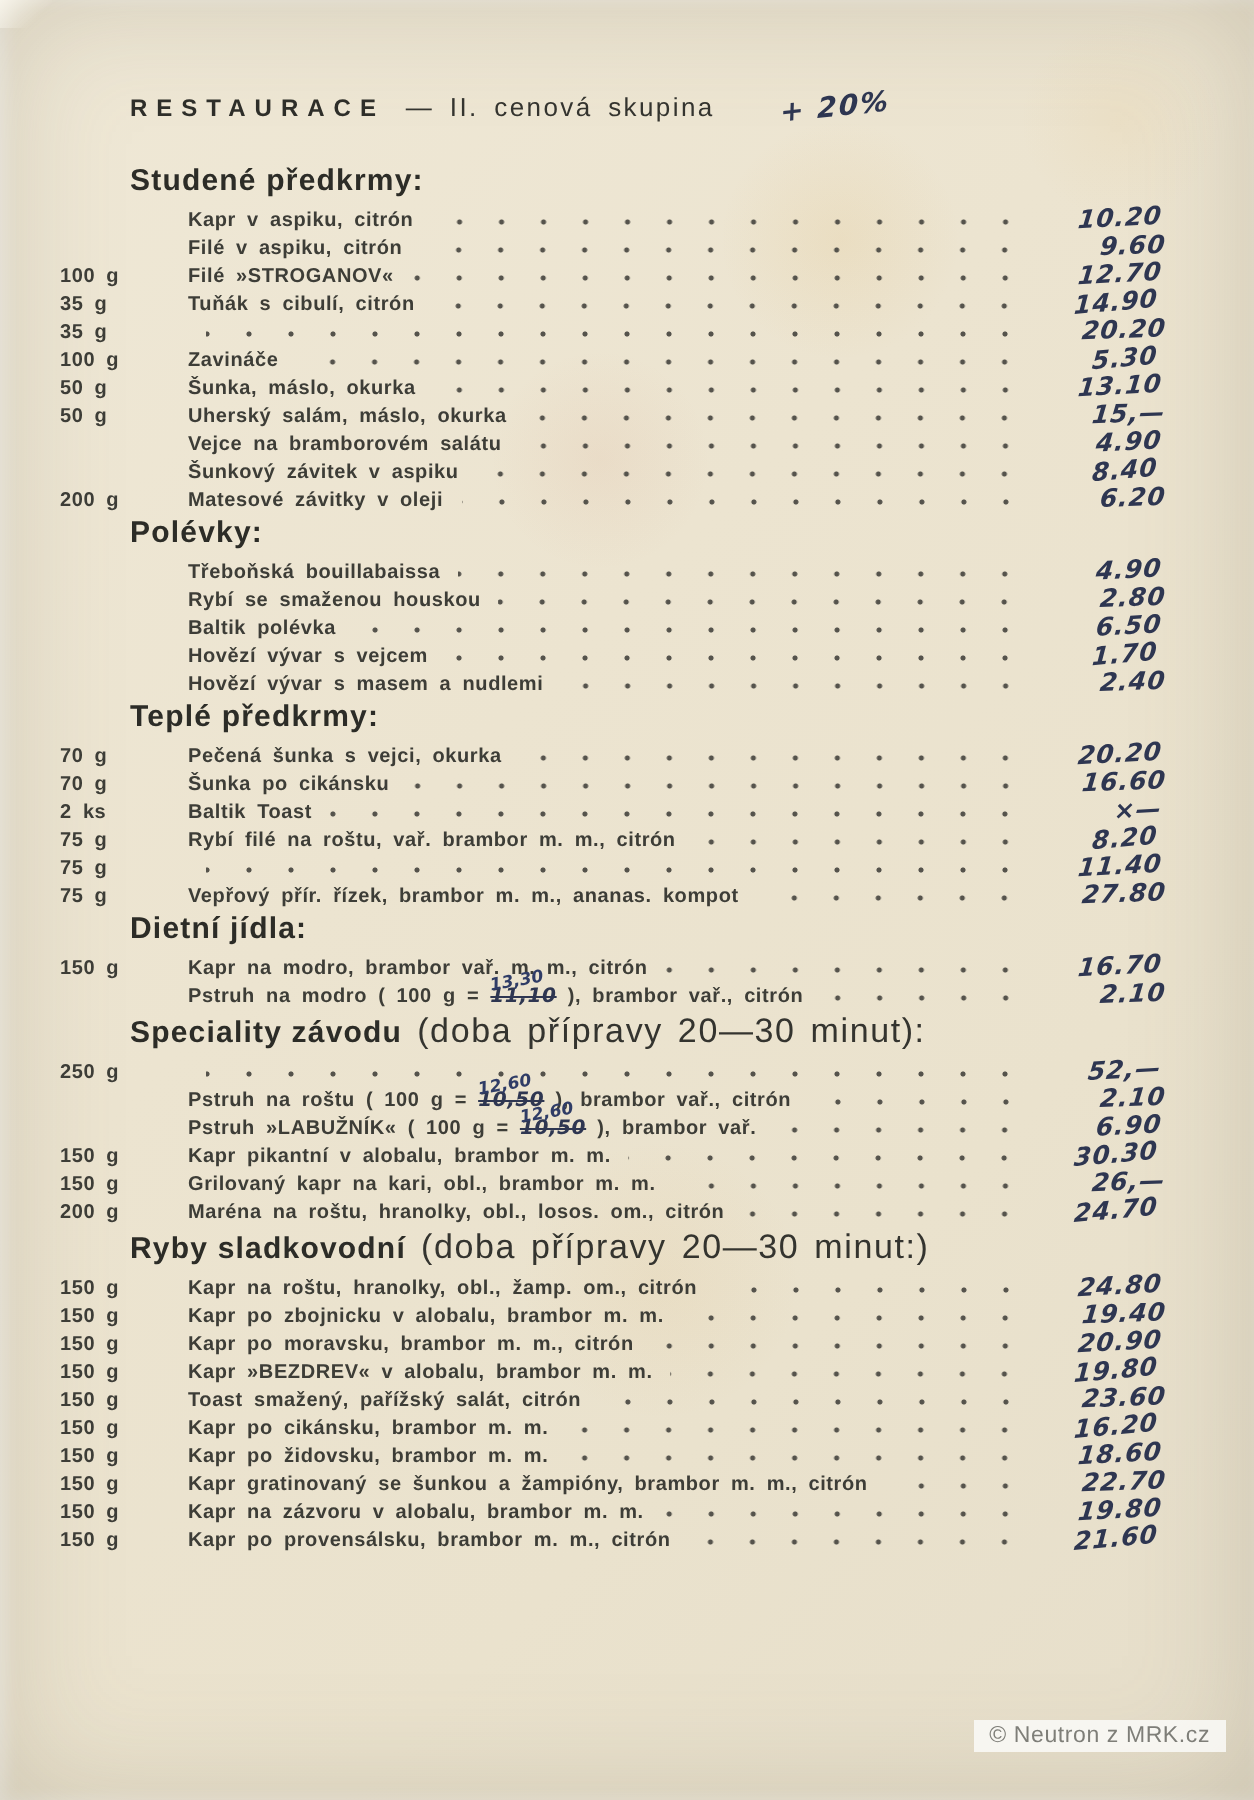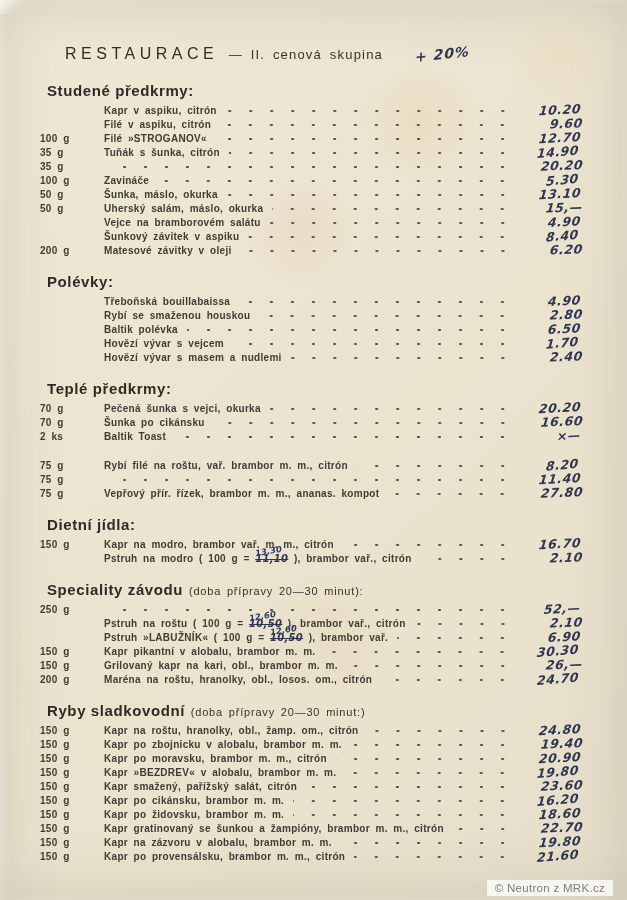--- a/index.html
+++ b/index.html
@@ -14,46 +14,46 @@
       linear-gradient(135deg,#efe8d6 0%,#ece4d0 40%,#eae2cd 70%,#e6deca 100%);
     box-shadow: inset 0 0 60px rgba(120,110,90,.25), inset 3px 0 8px rgba(255,255,255,.5);
     font-family:"Liberation Sans",sans-serif;color:#3b3b36;
   }
   .paper::before{ 
     content:"";position:absolute;left:0;top:0;width:26px;height:14px;
     background:linear-gradient(135deg,#f7f4ea 0%,rgba(247,244,234,0) 70%);
   }
   .content{position:absolute;left:0;top:0;right:0;padding:45px 0 0 0;}
   .titleline{padding-left:65px;white-space:nowrap;}
-  .t-bold{font-size:16px;font-weight:400;letter-spacing:4.5px;color:#2e2e29;}
+  .t-bold{font-size:12px;font-weight:700;letter-spacing:4.5px;color:#2e2e29;}
   .t-rest{font-size:13px;font-weight:400;letter-spacing:1.2px;color:#34342f;margin-left:6px;word-spacing:3px;}
   .hand{font-family:"DejaVu Sans",sans-serif;font-style:italic;font-weight:600;color:#2e3651;}
   .t-note{display:inline-block;font-size:14px;margin-left:28px;transform:rotate(-6deg) skewX(-8deg);letter-spacing:1px;}
-  .section{margin-top:15px;}
+  .section{}
   .section.first{margin-top:19px;}
-  .heading{padding-left:47px;margin-bottom:4px;white-space:nowrap;}
+  .heading{padding-left:65px;margin-bottom:4px;white-space:nowrap;}
   .h-bold{font-size:15px;font-weight:700;letter-spacing:.6px;color:#2c2c27;}
-  .h-rest{font-size:11px;font-weight:400;letter-spacing:.8px;color:#34342f;word-spacing:2px;}
+  .h-rest{font-size:17px;font-weight:400;letter-spacing:.8px;color:#34342f;word-spacing:2px;}
   .row{display:flex;align-items:baseline;height:14px;line-height:14px;
-       padding-left:40px;padding-right:46px;font-size:10px;font-weight:700;
+       padding-left:30px;padding-right:46px;font-size:10px;font-weight:700;
        letter-spacing:.3px;word-spacing:2.5px;color:#3d3d37;}
   .w{flex:none;width:55px;text-align:left;padding-right:9px;white-space:nowrap;}
   .n{flex:none;white-space:nowrap;}
   .leader{flex:1 1 0;min-width:8px;align-self:center;height:4px;margin:0 10px 0 9px;
     background-image:radial-gradient(circle,#55534c 1.05px,rgba(0,0,0,0) 1.5px);
     background-size:21px 4px;background-position:right center;background-repeat:repeat-x;}
   .p{flex:none;width:58px;text-align:right;font-size:12.5px;line-height:10px;
      white-space:nowrap;letter-spacing:.5px;}
   .p > span{display:inline-block;transform:rotate(-3deg) skewX(-9deg);}
   .row:nth-child(odd) .p > span{transform:rotate(-5deg) skewX(-9deg) translateX(-2px);}
   .row:nth-child(3n) .p > span{transform:rotate(-2deg) skewX(-8deg) translateX(2px);}
   .struck{text-decoration:line-through;position:relative;}
   .corr{position:absolute;left:0px;top:-9px;font-size:8.5px;letter-spacing:0;
         transform:rotate(-10deg);font-weight:600;color:#2f3c66;text-decoration:none;display:inline-block;}
-  .watermark{position:absolute;right:14px;bottom:4px;background:rgba(250,250,248,.85);
+  .watermark{position:absolute;right:14px;bottom:24px;background:rgba(250,250,248,.85);
     padding:2px 8px;font-size:11.5px;color:#7e7e78;letter-spacing:.3px;
     font-family:"Liberation Sans",sans-serif;margin-top:44px;}
 </style>
 </head>
 <body>
 
 <div class="paper">
   <div class="content">
     <div class="titleline">
       <span class="t-bold">RESTAURACE</span>
@@ -76,21 +76,21 @@
             <span class="p hand"><span>9.60</span></span>
           </div>
           <div class="row">
             <span class="w">100 g</span>
             <span class="n">Filé »STROGANOV«</span>
             <span class="leader"></span>
             <span class="p hand"><span>12.70</span></span>
           </div>
           <div class="row">
             <span class="w">35 g</span>
-            <span class="n">Tuňák s šunka, citrón</span>
+            <span class="n">Tuňák s cibulí, citrón</span>
             <span class="leader"></span>
             <span class="p hand"><span>14.90</span></span>
           </div>
           <div class="row">
             <span class="w">35 g</span>
             <span class="leader"></span>
             <span class="p hand"><span>20.20</span></span>
           </div>
           <div class="row">
             <span class="w">100 g</span>
@@ -276,21 +276,21 @@
             <span class="p hand"><span>20.90</span></span>
           </div>
           <div class="row">
             <span class="w">150 g</span>
             <span class="n">Kapr »BEZDREV« v alobalu, brambor m. m.</span>
             <span class="leader"></span>
             <span class="p hand"><span>19.80</span></span>
           </div>
           <div class="row">
             <span class="w">150 g</span>
-            <span class="n">Kapr smažený, pařížský salát, citrón</span>
+            <span class="n">Toast smažený, pařížský salát, citrón</span>
             <span class="leader"></span>
             <span class="p hand"><span>23.60</span></span>
           </div>
           <div class="row">
             <span class="w">150 g</span>
             <span class="n">Kapr po cikánsku, brambor m. m.</span>
             <span class="leader"></span>
             <span class="p hand"><span>16.20</span></span>
           </div>
           <div class="row">

